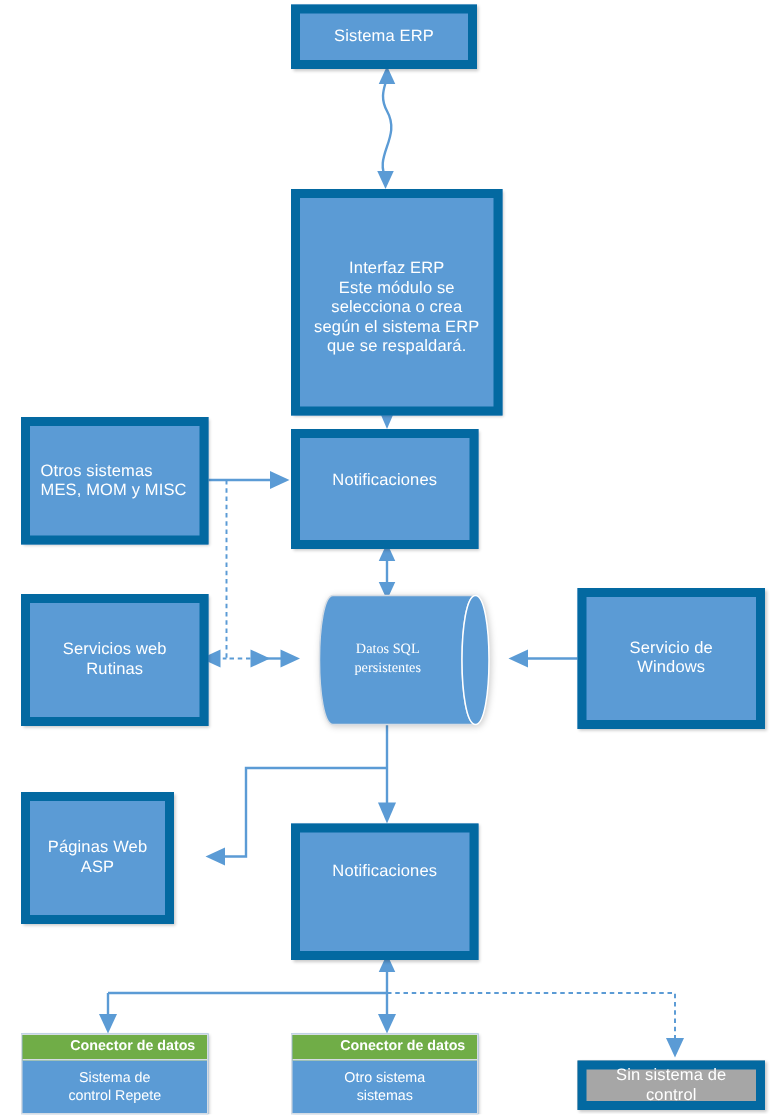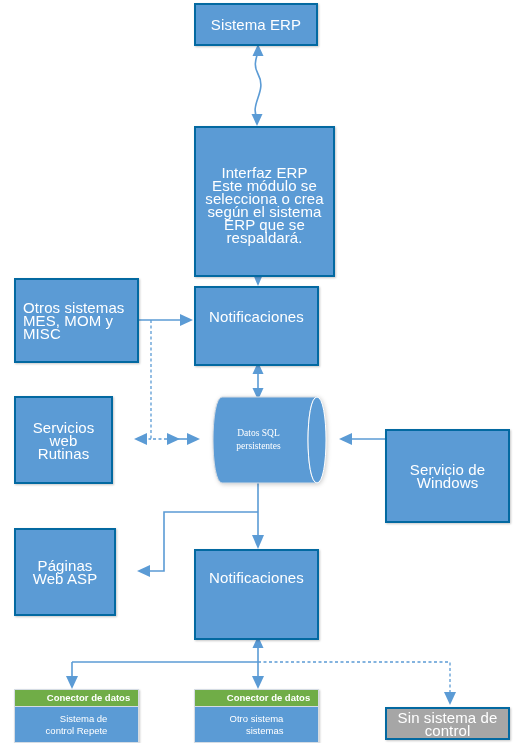--- a/index.html
+++ b/index.html
@@ -5,26 +5,26 @@
   html,body{margin:0;padding:0;background:#ffffff;}
   body{width:519px;height:743px;font-family:"Liberation Sans",sans-serif;}
   #stage{position:relative;width:519px;height:743px;overflow:hidden;background:#fff;}
 
   .node{
     position:absolute;
     box-sizing:border-box;
     display:flex;
     justify-content:center;
     color:#ffffff;
-    font-size:15px;
+    font-size:11px;
     line-height:13px;
     letter-spacing:.1px;
     text-align:center;
     background:#5B9BD5;
-    border:2px solid #0369a1;
+    border:6px solid #0369a1;
     box-shadow:1px 1px 2px rgba(0,0,0,.22);
     z-index:5;
   }
   .node .txt{padding:0 7px;width:100%;}
   .node.top{align-items:flex-start;}
   .node.mid{align-items:center;}
   .node.left-text{text-align:left;}
   .node.gray{background:#A6A6A6;align-items:center;}
 
   
@@ -63,21 +63,21 @@
     height:16px;
     text-align:center;
     border-bottom:1px solid #d5dce4;
     padding-left:24px;
   }
   .cbox .bdy{
     flex:1;
     color:#fff;
     font-size:9.5px;
     line-height:12px;
-    text-align:right;
+    text-align:center;
     display:flex;align-items:center;justify-content:center;
     padding:0 4px;
   }
 
   svg.wires{position:absolute;left:0;top:0;width:519px;height:743px;z-index:1;overflow:visible;}
   svg.wires .ln{stroke:#5B9BD5;stroke-width:1.6;fill:none;}
   svg.wires .dash{stroke:#5B9BD5;stroke-width:1.3;fill:none;stroke-dasharray:3 2.5;}
   svg.wires .ah{fill:#5B9BD5;}
 </style>
 </head>
@@ -168,41 +168,41 @@
   </div>
 
   <div class="node mid left-text" style="left:14px;top:278px;width:125px;height:85px;">
     <div class="txt">Otros sistemas MES, MOM y MISC</div>
   </div>
 
   <div class="node top" style="left:194px;top:286px;width:125px;height:80px;padding-top:22px;">
     <div class="txt">Notificaciones</div>
   </div>
 
-  <div class="node mid" style="left:14px;top:396px;width:99px;height:88px;">
+  <div class="node mid" style="left:14px;top:396px;width:125px;height:88px;">
     <div class="txt">
       <div>Servicios web</div>
       <div>Rutinas</div>
     </div>
   </div>
 
   <div class="db" style="left:200px;top:396px;width:139px;height:88px;">
     <svg width="139" height="88" viewBox="0 0 139 88">
       <path d="M22,1 L117,1 C105,1 105,87 117,87 L22,87 C10,87 10,1 22,1 Z" fill="#5B9BD5" stroke="#d5dce4" stroke-width="1"></path>
       <path d="M117,1 C129,1 129,87 117,87 C105,87 105,1 117,1 Z" fill="#5B9BD5" stroke="#ffffff" stroke-width="1"></path>
     </svg>
     <div class="dblabel">
       <div>
         <div>Datos SQL</div>
         <div>persistentes</div>
       </div>
     </div>
   </div>
 
-  <div class="node mid" style="left:385px;top:392px;width:125px;height:94px;margin-top:37px;">
+  <div class="node mid" style="left:385px;top:392px;width:125px;height:94px;">
     <div class="txt">Servicio de Windows</div>
   </div>
 
   <div class="node mid" style="left:14px;top:528px;width:102px;height:88px;">
     <div class="txt">Páginas Web ASP</div>
   </div>
 
   <div class="node top" style="left:194px;top:549px;width:125px;height:91px;padding-top:20px;">
     <div class="txt">Notificaciones</div>
   </div>

